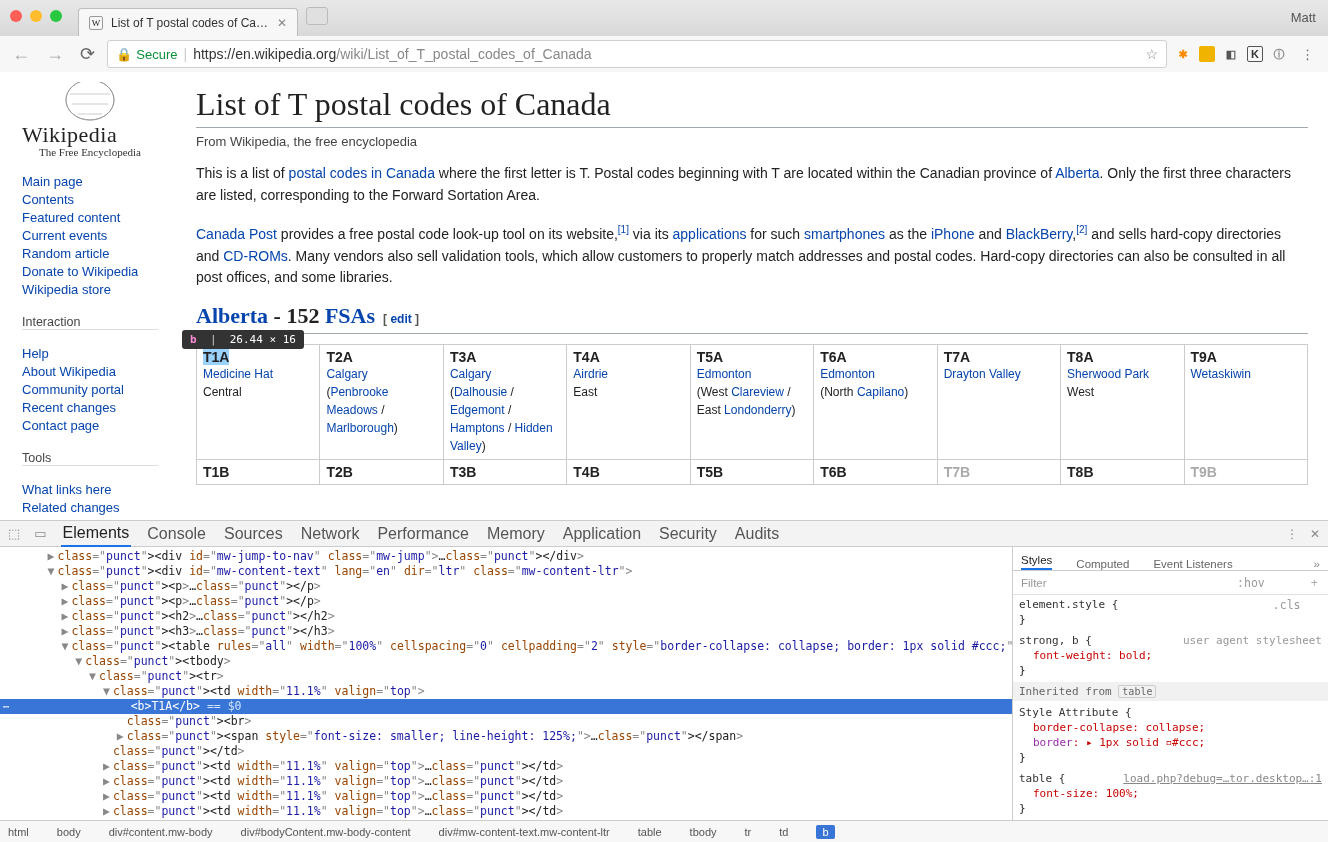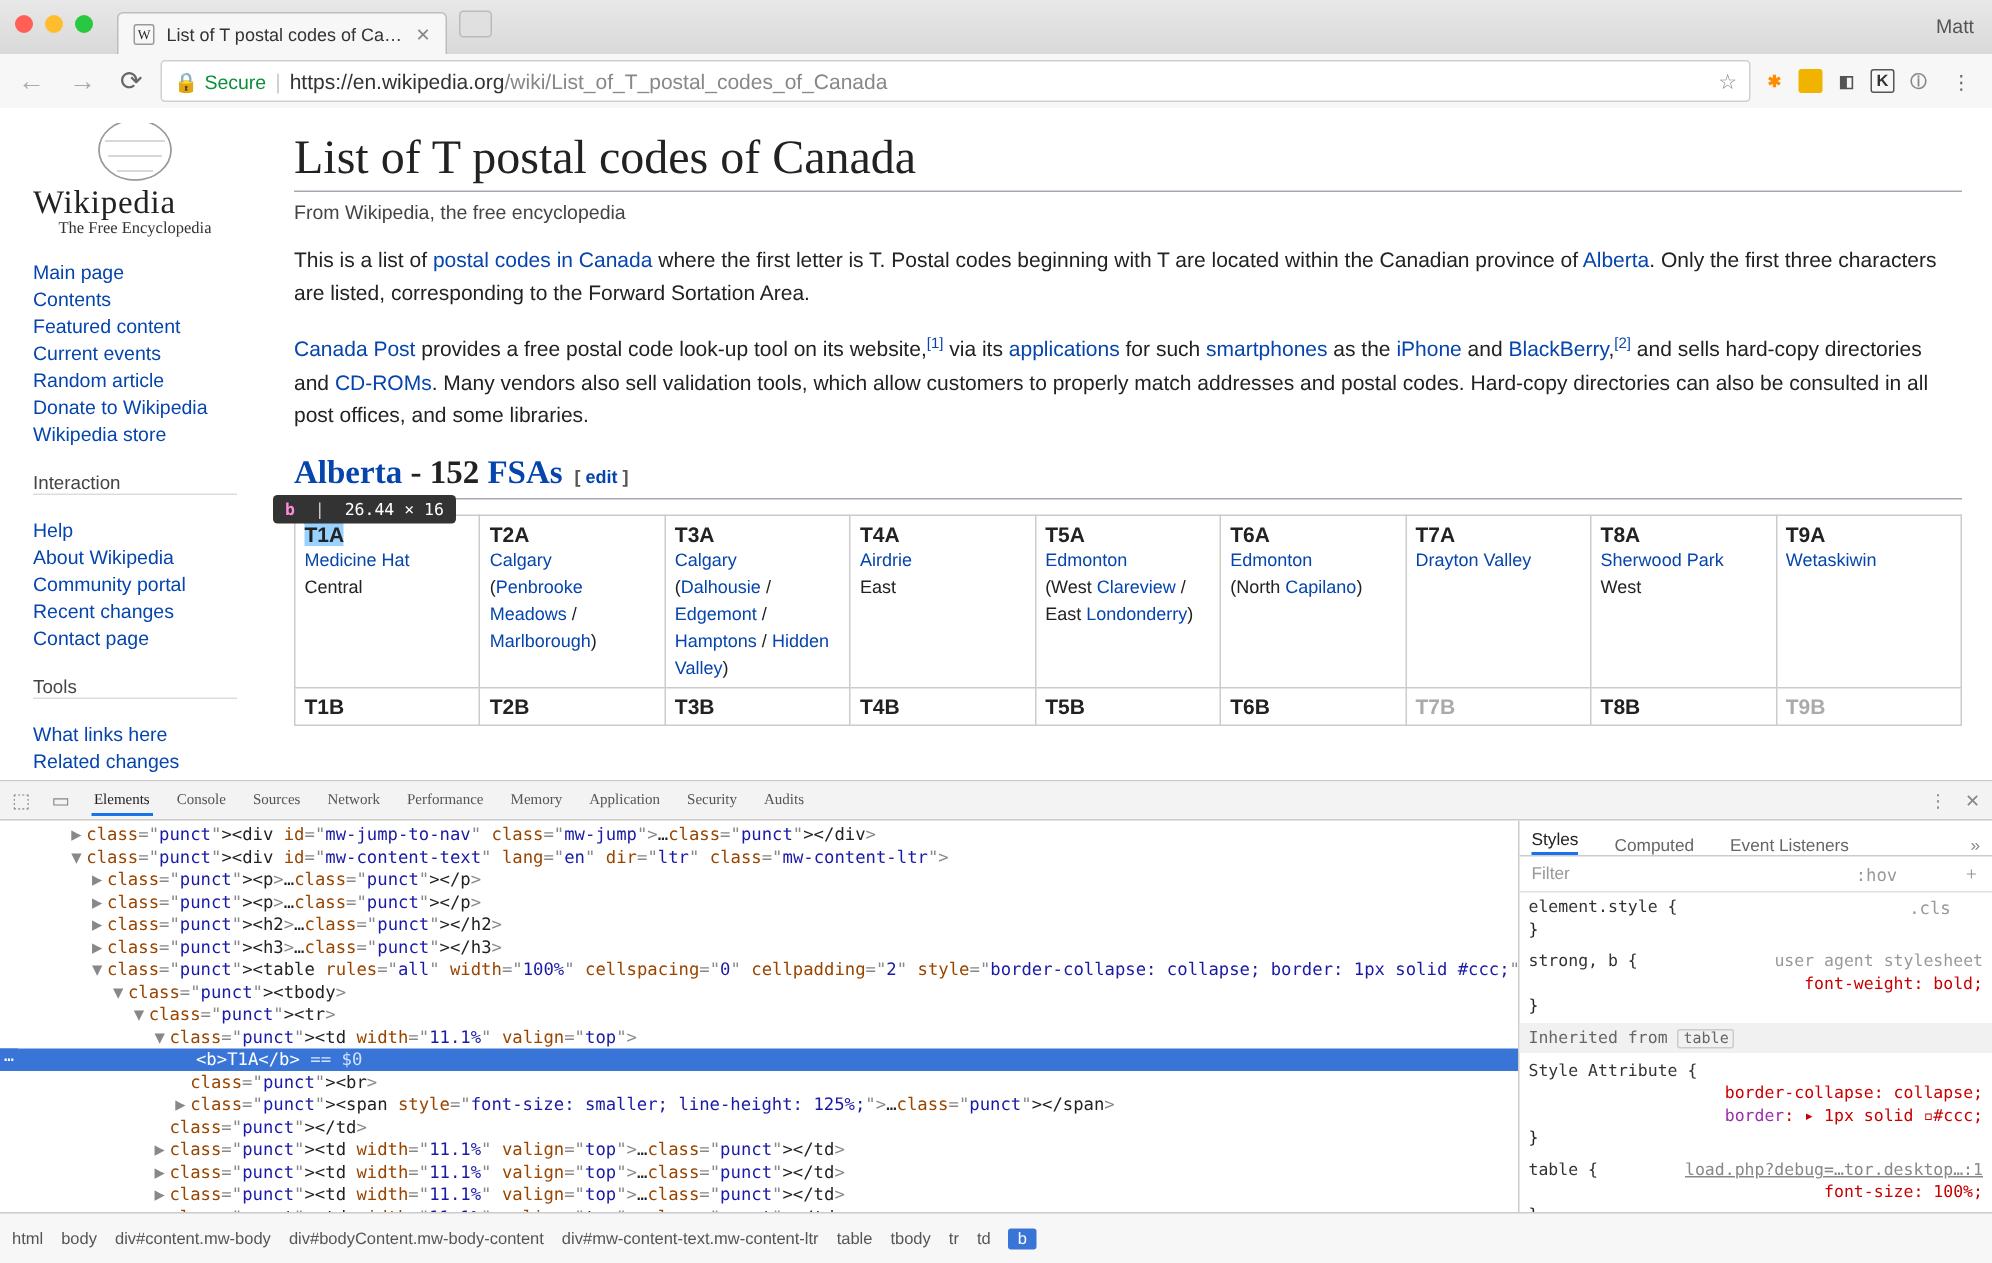--- a/index.html
+++ b/index.html
@@ -60,21 +60,21 @@
 .inspect-tooltip{ position:absolute; background:#333; color:#fff; border-radius:3px; padding:3px 8px; font-size:11px; font-family:Menlo,monospace; white-space:nowrap;}
 .inspect-tooltip .pink{ color:#ff8ad8; font-weight:bold;}
 .inspect-tooltip::after{ content:""; position:absolute; left:16px; bottom:-5px; border:5px solid transparent; border-top-color:#333;}
 
 .na-code{ color:#aaa; }
 
 
 .devtools{ position:absolute; left:0; right:0; bottom:0; height:322px; background:#fff; border-top:1px solid #ccc; display:flex; flex-direction:column; font-size:12px; font-family:-apple-system,Helvetica,Arial,sans-serif;}
 .dt-tabs{ height:26px; border-bottom:1px solid #ccc; display:flex; align-items:center; padding:0 8px; gap:14px; background:#f3f3f3;}
 .dt-tabs .dt-ico{ color:#888; font-size:13px;}
-.dt-tab{ font-size:10px; color:#555; padding:4px 2px; cursor:pointer;font-family:Liberation Serif, serif;}
+.dt-tab{ font-size:16px; color:#555; padding:4px 2px; cursor:pointer;}
 .dt-tab.active{ color:#222; border-bottom:2px solid #1a73e8; padding-bottom:3px;}
 .dt-right{ margin-left:auto; display:flex; gap:12px; align-items:center; color:#888;}
 
 .dt-main{ flex:1; display:flex; overflow:hidden;}
 .dt-elements{ flex:1; overflow:hidden; font-family:Menlo,Consolas,monospace; font-size:11.5px; line-height:15px; padding:2px 0 0 0; position:relative; color:#222;}
 .dt-elements .row{ white-space:pre; padding-left:6px;}
 .dt-elements .tri{ color:#888; display:inline-block; width:10px;}
 .tag-name{ color:#881280;}
 .attr-name{ color:#994500;}
 .attr-val{ color:#1a1aa6;}
@@ -85,26 +85,26 @@
 .dt-left-dots{ position:absolute; left:0; width:12px; text-align:center; background:#3875d7; color:#fff; font-size:11px;}
 
 .dt-styles{ width:316px; border-left:1px solid #ccc; display:flex; flex-direction:column; font-size:11.5px;}
 .dt-styles-tabs{ height:24px; border-bottom:1px solid #ccc; display:flex; align-items:flex-end; gap:24px; padding:0 8px; color:#666;}
 .dt-styles-tabs .active{ color:#222; border-bottom:2px solid #1a73e8; padding-bottom:2px;}
 .dt-filter{ height:24px; border-bottom:1px solid #e0e0e0; display:flex; align-items:center; padding:0 8px; gap:8px; color:#999;}
 .dt-filter .spacer{flex:1;}
 .dt-rules{ flex:1; overflow:hidden; font-family:Menlo,Consolas,monospace; font-size:11px; line-height:15px; padding:2px 6px;}
 .rule-note{ color:#999; float:right;}
 .sel{ color:#333;}
-.prop{ color:#c80000; padding-left:14px;text-align:right;}
+.prop{ color:#c80000; padding-left:14px;}
 .prop .pname{ color:#9b2dad;}
 .inherited-bar{ background:#f1f1f1; padding:2px 6px; margin:4px -6px; color:#666;}
 .inherited-bar .chip{ border:1px solid #ccc; border-radius:2px; padding:0 3px; font-family:Menlo,monospace; font-size:10px;}
 
-.dt-breadcrumb{ height:34px; border-top:1px solid #ccc; background:#f7f7f7; display:flex; align-items:center; padding:0 8px; gap:12px; font-size:11px; color:#555;}
+.dt-breadcrumb{ height:22px; border-top:1px solid #ccc; background:#f7f7f7; display:flex; align-items:center; padding:0 8px; gap:28px; font-size:11px; color:#555;}
 .dt-breadcrumb .bc-sel{ background:#3875d7; color:#fff; padding:1px 6px; border-radius:2px;}
 </style>
 </head>
 <body>
 
 <div class="chrome-top">
   <div class="titlebar">
     <div class="traffic-lights">
       <span class="tl-red"></span>
       <span class="tl-yel"></span>

